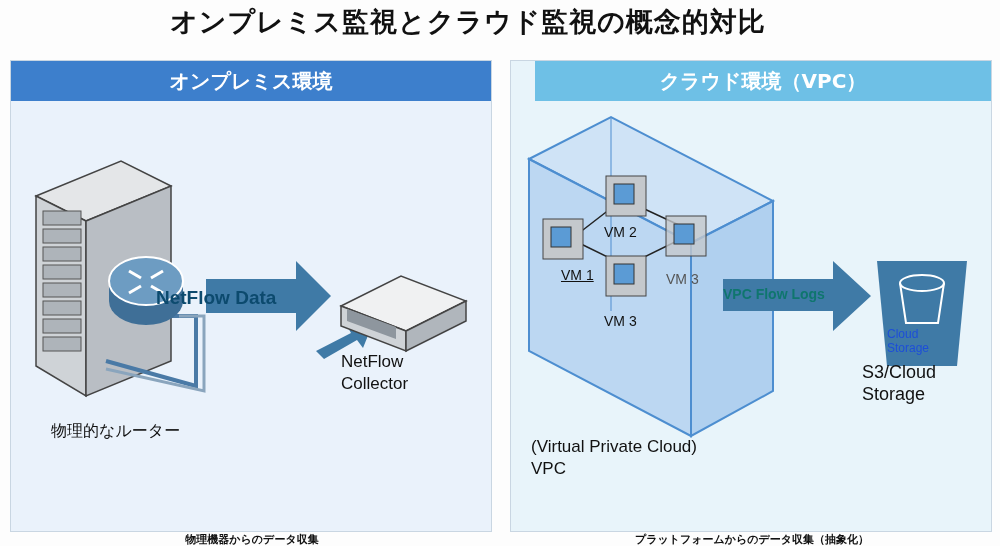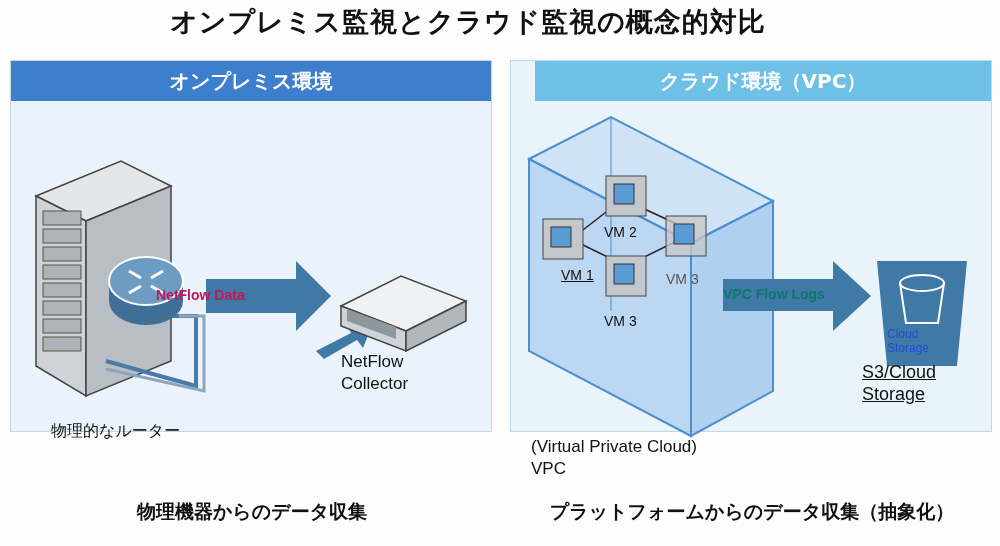--- a/index.html
+++ b/index.html
@@ -1,26 +1,26 @@
 <!DOCTYPE html>
 <html><head>
 <meta charset="utf-8">
 <style>
   html, body { margin:0; padding:0; }
   body { width:1000px; height:546px; background:#fdfdfd; font-family:"DejaVu Sans", sans-serif; position:relative; overflow:hidden; color:#111; }
   .title { position:absolute; left:0; top:4px; width:936px; text-align:center; font-size:27px; font-weight:bold; letter-spacing:1px; }
-  .panel { position:absolute; top:60px; height:372px; width:482px; border:1px solid #c9d6e2; box-sizing:border-box; }
+  .panel { position:absolute; top:60px; height:472px; width:482px; border:1px solid #c9d6e2; box-sizing:border-box; }
   .panel.left { left:10px; background:#eaf2fb; }
   .panel.right { left:510px; background:#e8f4fa;padding-left:24px; }
   .panel-head { height:40px; line-height:40px; text-align:center; color:#fff; font-size:20px; font-weight:bold; }
   .left .panel-head { background:#3d7fcc; }
   .right .panel-head { background:#6ec0e6; }
   .lbl { position:absolute; font-size:17px; text-align:left; font-family:"Liberation Sans", sans-serif; }
   svg { position:absolute; left:0; top:0; }
-  .foot { position:absolute; font-size:19px; font-weight:bold; text-align:center; }
+  .foot { position:absolute; font-size:11px; font-weight:bold; text-align:center;margin-top:33px; }
 </style>
 </head>
 <body>
 
 <div class="title">オンプレミス監視とクラウド監視の概念的対比</div>
 
 <div class="panel left">
   <div class="panel-head">オンプレミス環境</div>
   <svg width="482" height="472">
 
@@ -59,21 +59,21 @@
 
     <polygon points="305,290 340,272 335,263 362,262 352,287 346,279 313,298" fill="#3f7aa6"></polygon>
 
     <g>
       <polygon points="330,245 390,215 455,240 395,270" fill="#f0f1f2" stroke="#444" stroke-width="1.5"></polygon>
       <polygon points="330,245 395,270 395,290 330,265" fill="#cfd3d7" stroke="#444" stroke-width="1.5"></polygon>
       <polygon points="395,270 455,240 455,260 395,290" fill="#b0b6bc" stroke="#444" stroke-width="1.5"></polygon>
       <polygon points="336,248 385,266 385,278 336,260" fill="#8e969e"></polygon>
     </g>
   </svg>
-  <div class="lbl" style="left:145px;top:226px;width:140px;color:#be185d;font-weight:bold;font-size:14px;">NetFlow Data</div>
+  <div class="lbl" style="left:145px;top:226px;width:140px;color:#0c4a6e;font-weight:bold;font-size:19px;">NetFlow Data</div>
   <div class="lbl" style="left:330px;top:290px;width:130px;line-height:22px;">
     <div>NetFlow</div>
     <div>Collector</div>
   </div>
   <div class="lbl" style="left:40px;top:360px;width:150px;font-family:'DejaVu Sans',sans-serif;font-size:16px;">物理的なルーター</div>
   <div class="foot" style="left:0;top:438px;width:482px;">物理機器からのデータ収集</div>
 </div>
 
 <div class="panel right">
   <div class="panel-head">クラウド環境（VPC）</div>
@@ -120,21 +120,21 @@
   </svg>
   <div class="lbl" style="left:50px;top:206px;width:50px;font-size:14px;text-decoration:underline;">VM 1</div>
   <div class="lbl" style="left:93px;top:163px;width:50px;font-size:14px;">VM 2</div>
   <div class="lbl" style="left:155px;top:210px;width:50px;font-size:14px;color:#555;">VM 3</div>
   <div class="lbl" style="left:93px;top:252px;width:50px;font-size:14px;">VM 3</div>
   <div class="lbl" style="left:212px;top:225px;width:120px;color:#0f766e;font-weight:bold;font-size:14px;">VPC Flow Logs</div>
   <div class="lbl" style="left:376px;top:266px;width:70px;color:#1d4ed8;font-size:12px;line-height:14px;">
     <div>Cloud</div>
     <div>Storage</div>
   </div>
-  <div class="lbl" style="left:351px;top:300px;width:120px;line-height:22px;font-size:18px;text-decoration:underline;">
+  <div class="lbl" style="left:351px;top:300px;width:120px;line-height:22px;font-size:18px;">
     <div>S3/Cloud</div>
     <div>Storage</div>
   </div>
   <div class="lbl" style="left:20px;top:375px;width:230px;line-height:22px;">
     <div>(Virtual Private Cloud)</div>
     <div>VPC</div>
   </div>
   <div class="foot" style="left:0;top:438px;width:482px;">プラットフォームからのデータ収集（抽象化）</div>
 </div>
 

